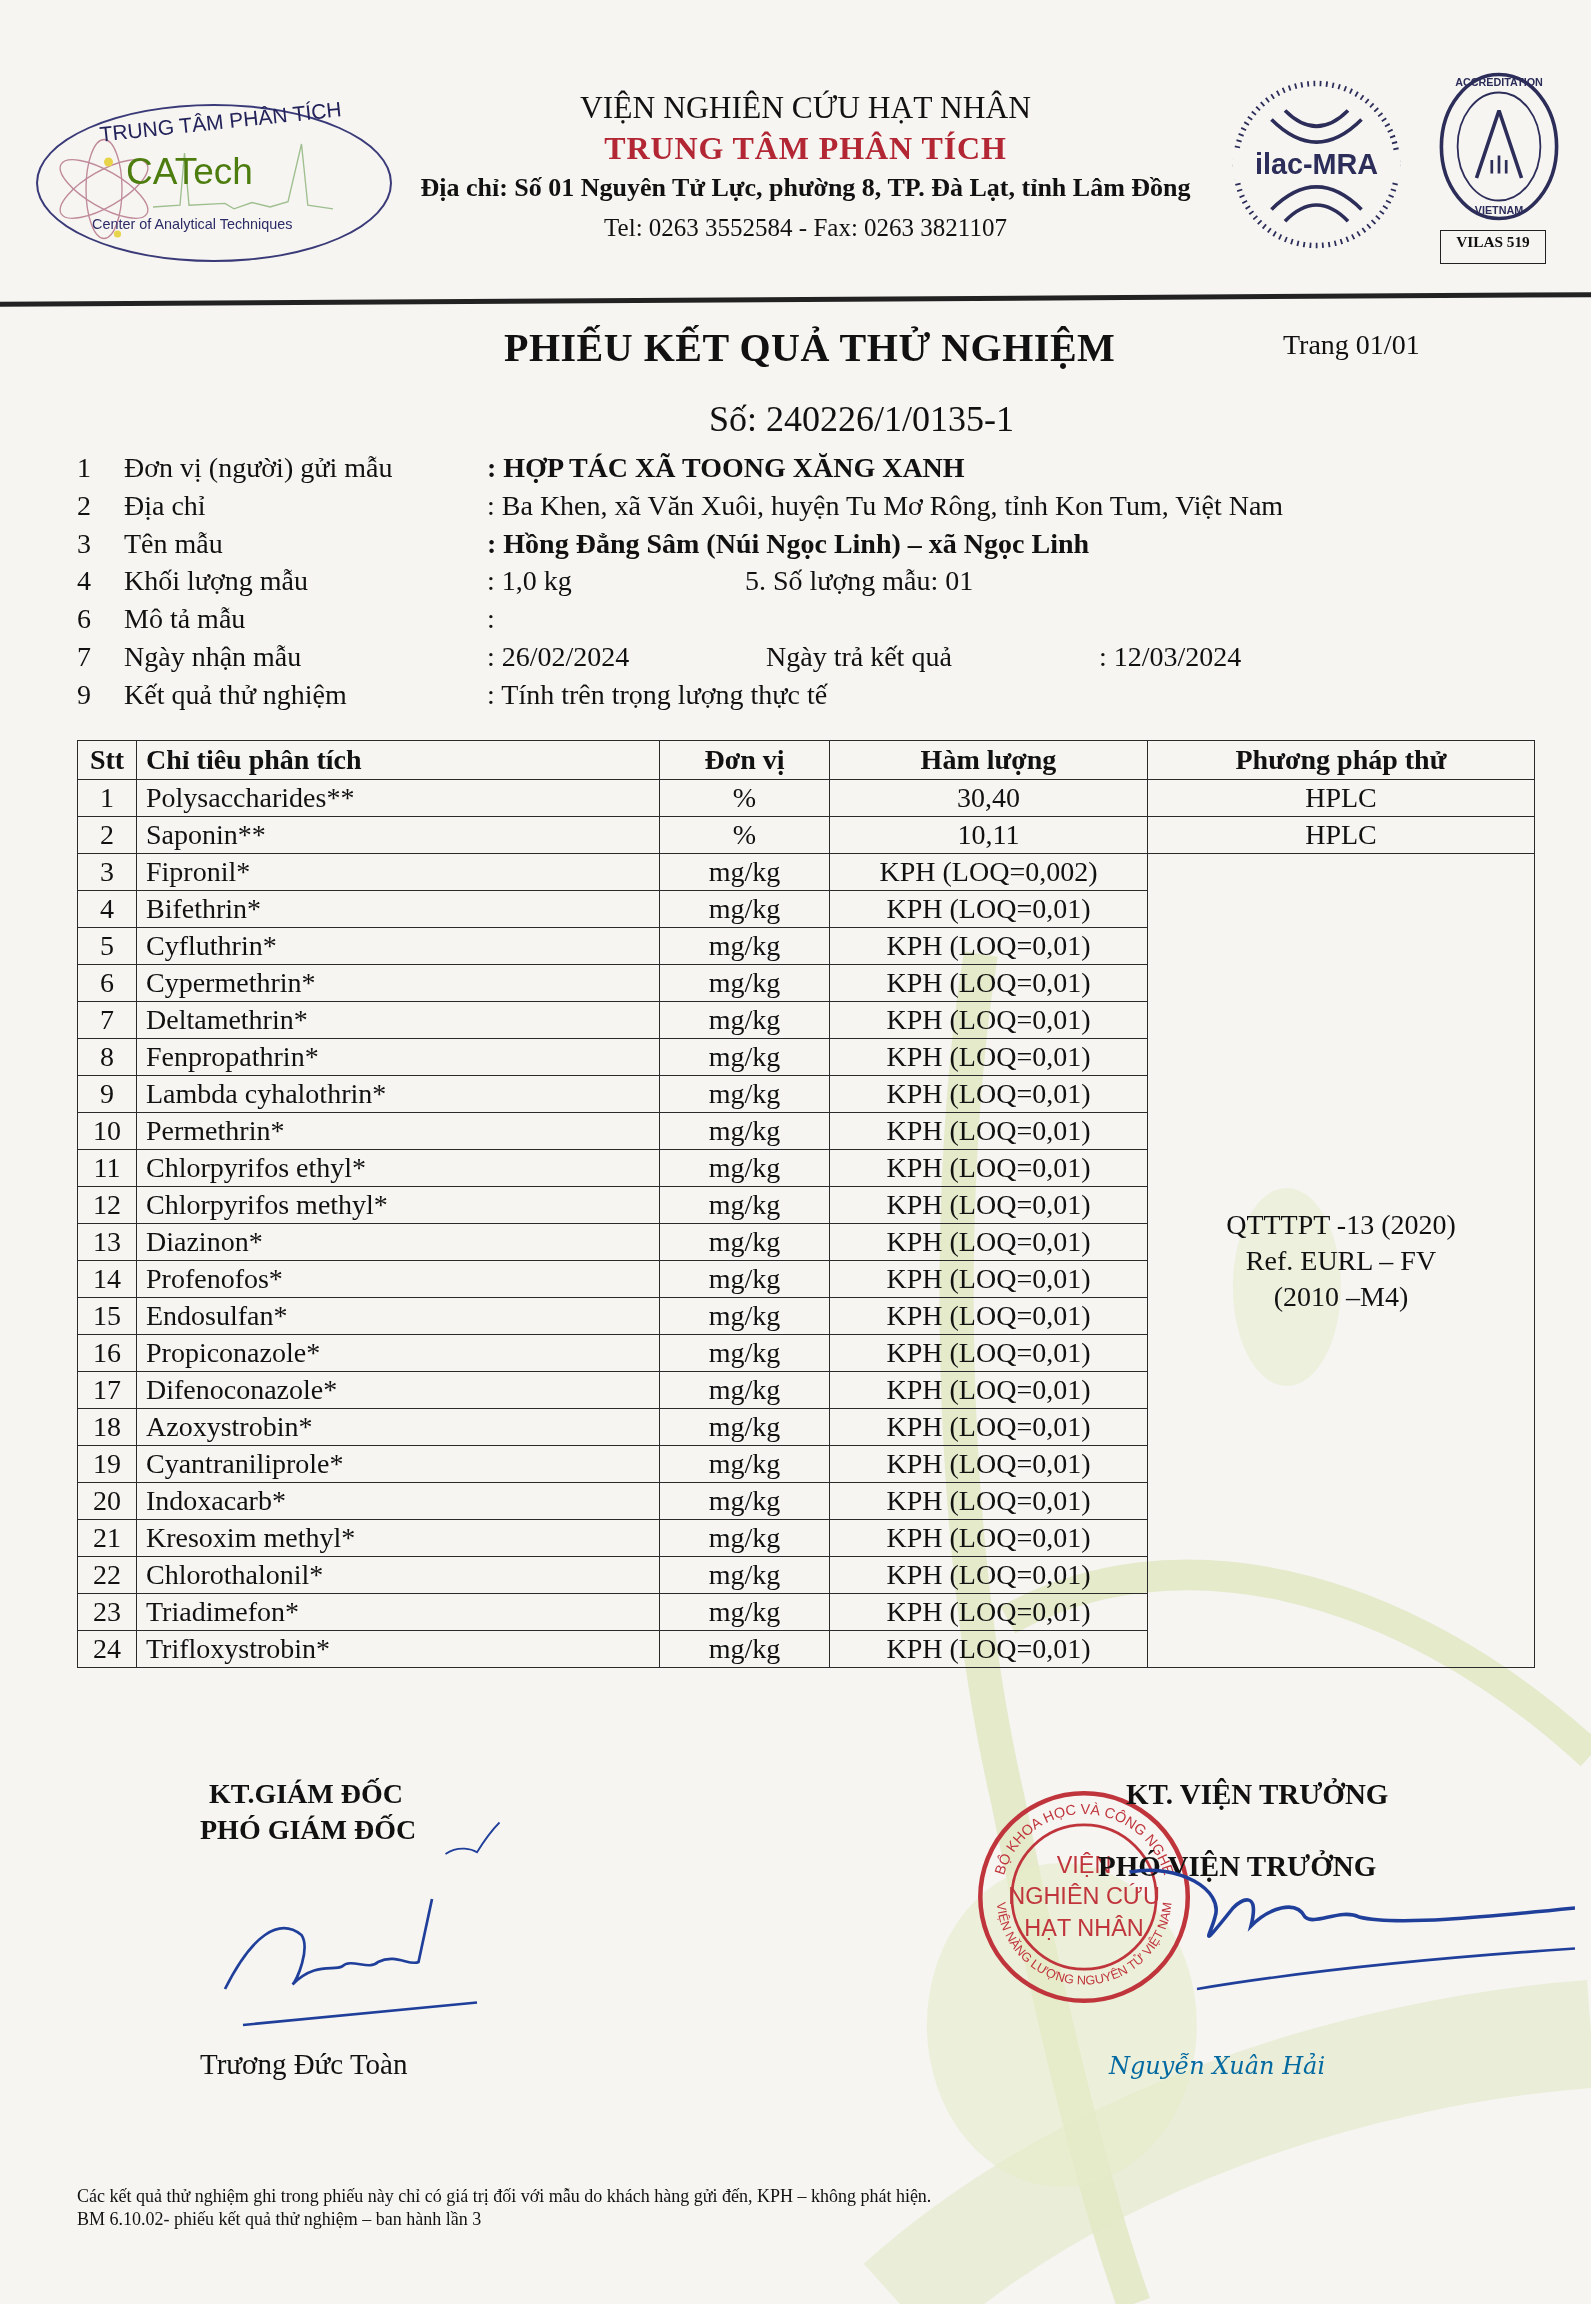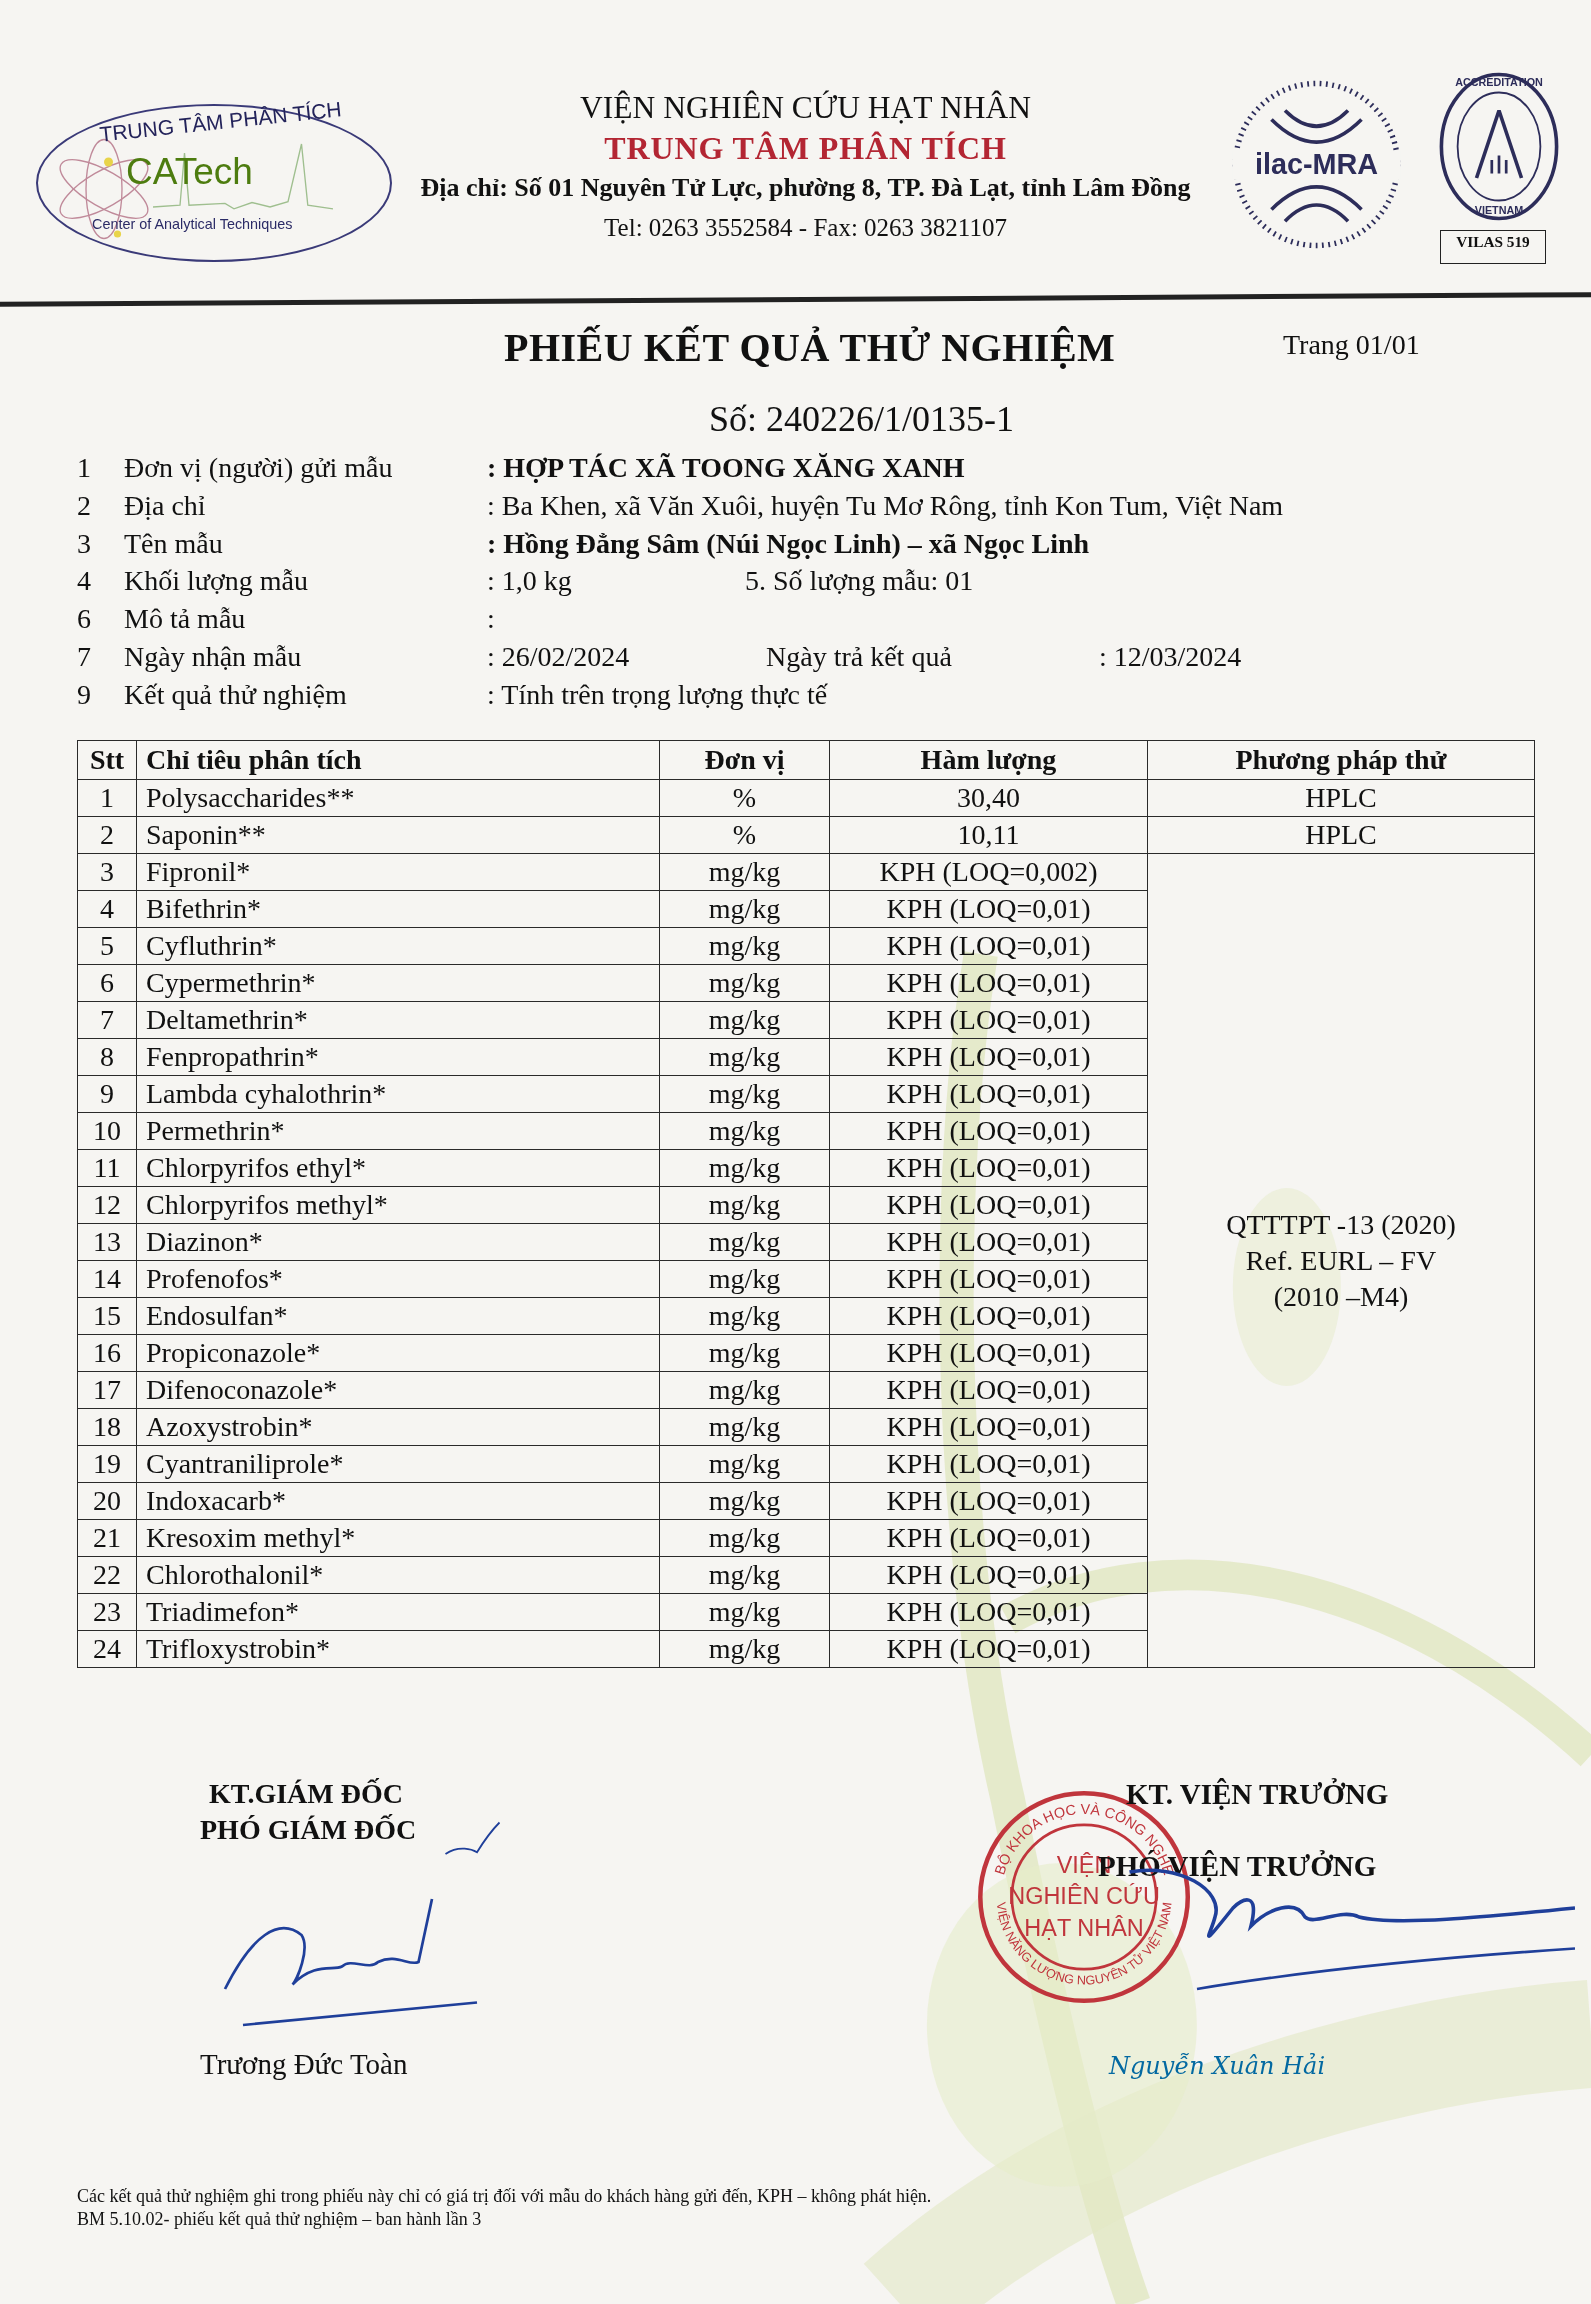--- a/index.html
+++ b/index.html
@@ -349,15 +349,15 @@
 <div class="abs sig-r1">KT. VIỆN TRƯỞNG</div>
 <div class="abs sig-r2">PHÓ VIỆN TRƯỞNG</div>
 <svg class="abs sign2" viewBox="0 0 500 160">
   <path d="M5 20 C 60 10, 110 40, 100 70 C 95 90, 80 110, 120 60 C 130 50, 150 40, 140 80 C 160 60, 190 50, 200 70 C 210 80, 240 60, 260 70 C 300 80, 400 70, 500 60" stroke="#1f3f9a" stroke-width="4" fill="none"></path>
   <path d="M80 150 C 200 130, 350 115, 500 105" stroke="#1f3f9a" stroke-width="3" fill="none"></path>
 </svg>
 <div class="abs sig-rname">Nguyễn Xuân Hải</div>
 
 <div class="abs foot">
   <div>Các kết quả thử nghiệm ghi trong phiếu này chỉ có giá trị đối với mẫu do khách hàng gửi đến, KPH – không phát hiện.</div>
-  <div>BM 5.10.02- phiếu kết quả thử nghiệm – ban hành lần 3</div>
+  <div>BM 6.10.02- phiếu kết quả thử nghiệm – ban hành lần 3</div>
 </div>
 
 
 </body></html>

